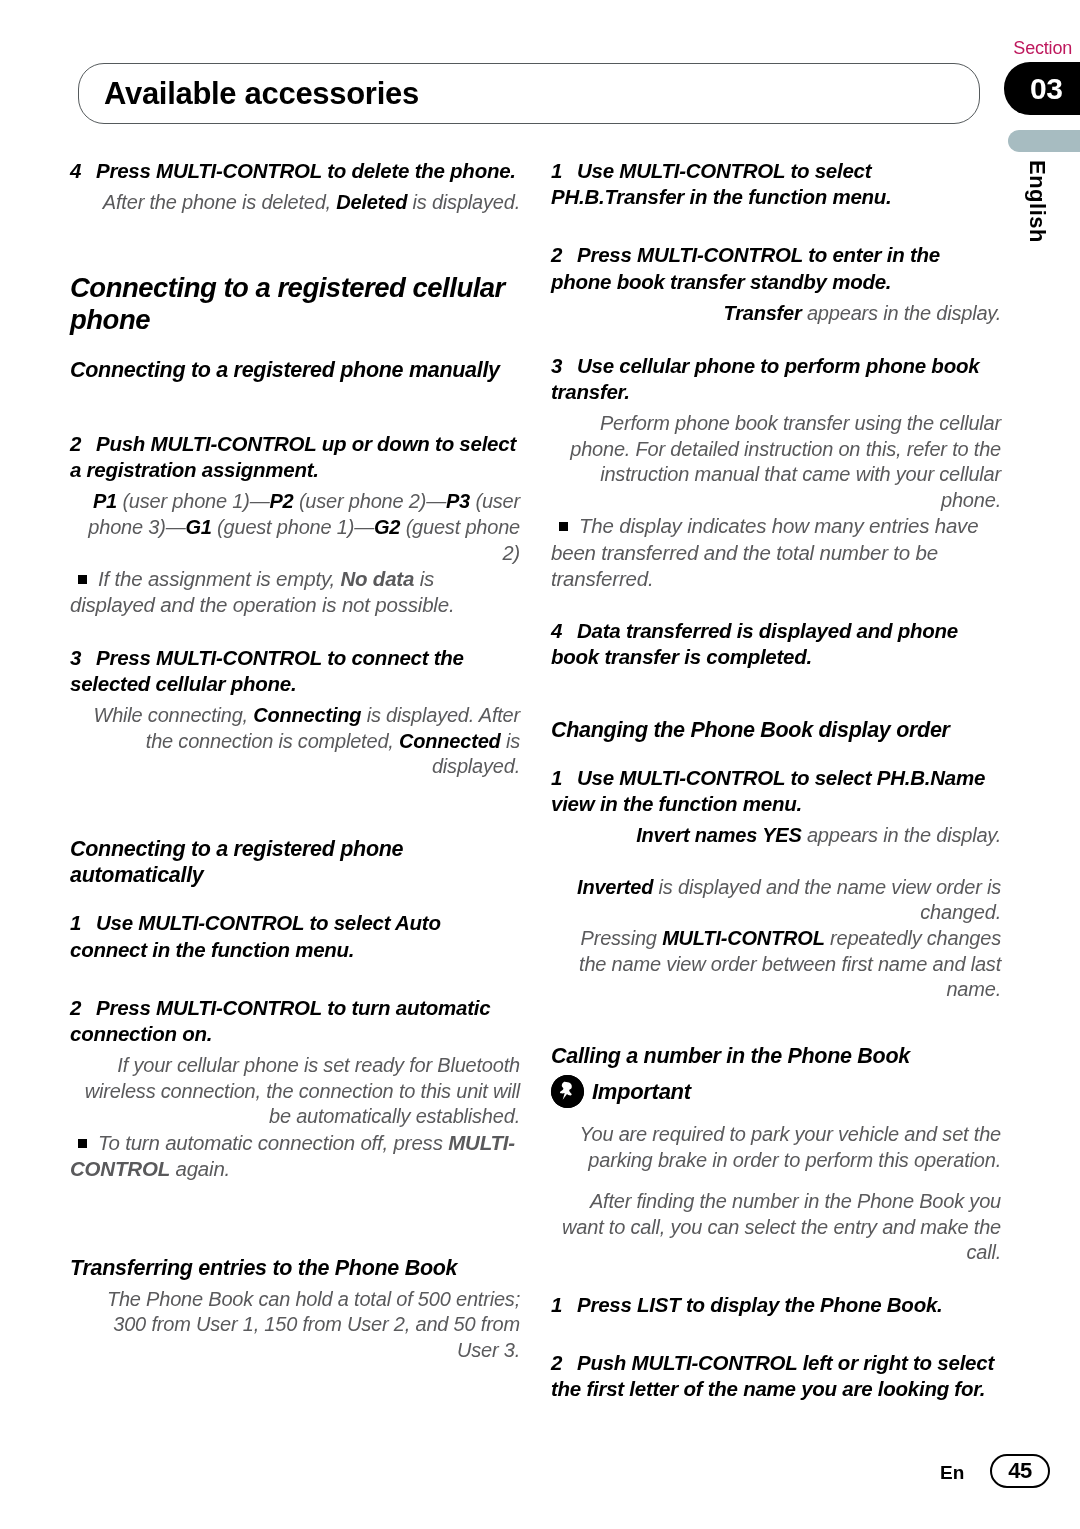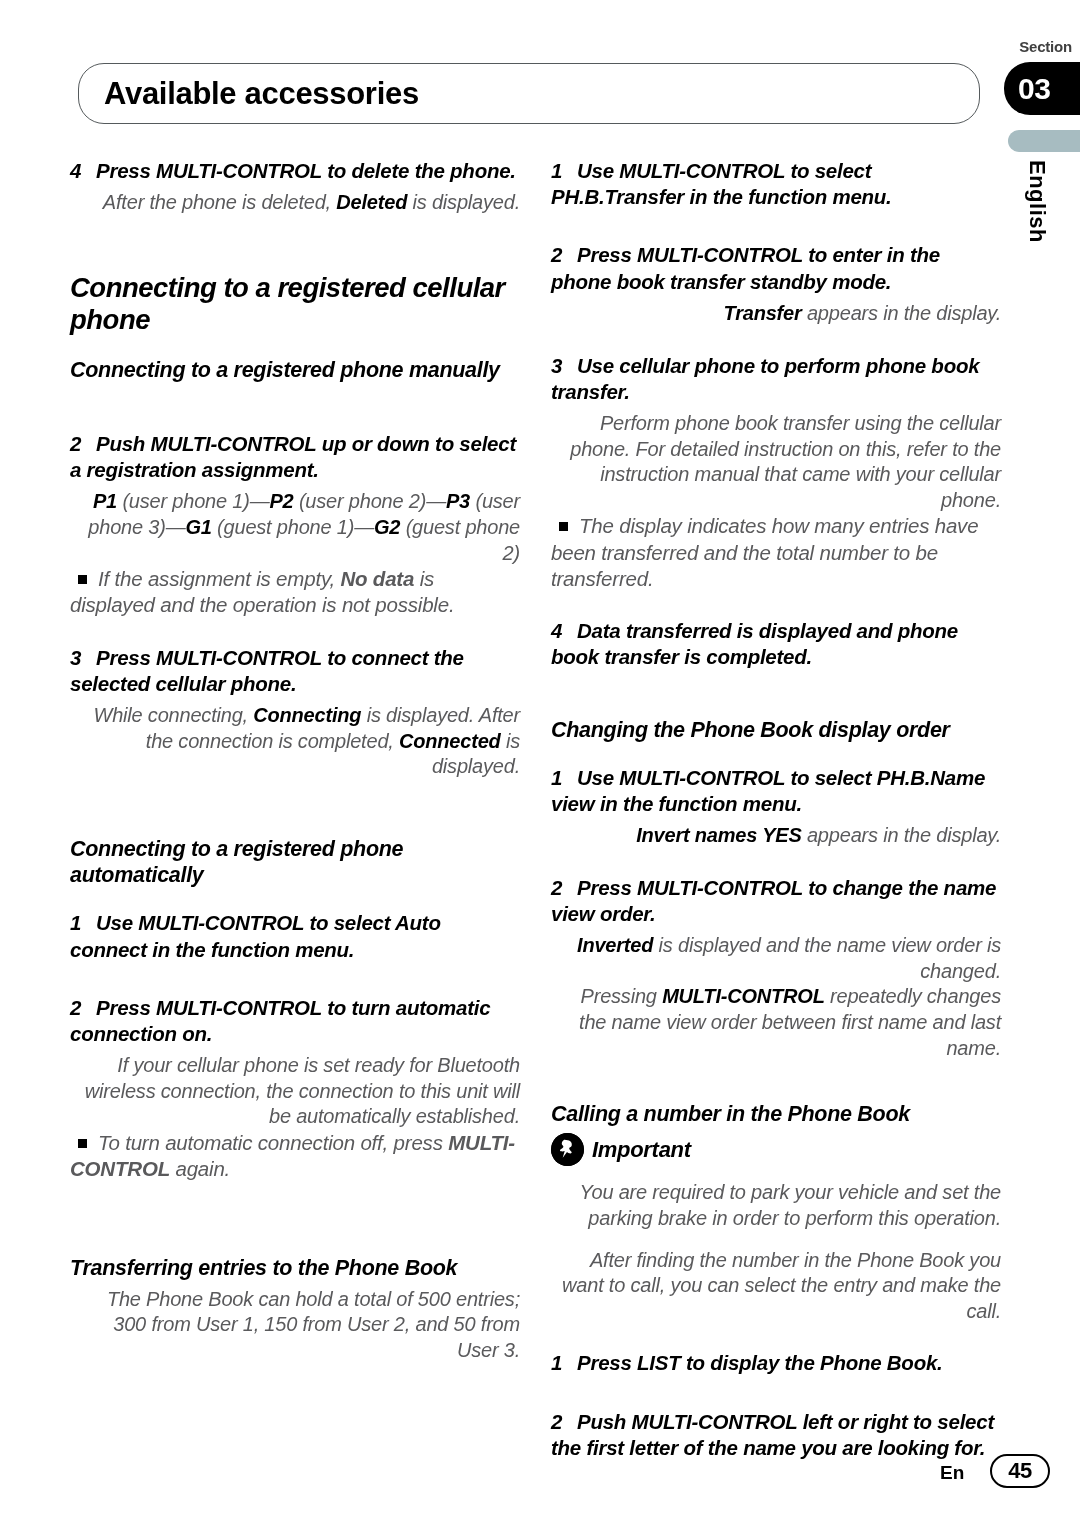--- a/index.html
+++ b/index.html
@@ -49,38 +49,38 @@
     color: #000;
     letter-spacing: -0.3px;
     white-space: nowrap;
   }
 
   
   .section-label {
     position: absolute;
     right: 8px;
     top: 38px;
-    font-size: 15px;
-    font-weight: bold;
-    color: #404040;
+    font-size: 18px;
+    font-weight: normal;
+    color: #be185d;
     letter-spacing: -0.2px;
   }
   .section-tab {
     position: absolute;
     left: 1004px;
     top: 62px;
     width: 76px;
     height: 53px;
     background: #000;
     border-top-left-radius: 26px;
     border-bottom-left-radius: 26px;
   }
   .section-tab-num {
     position: absolute;
-    left: 14px;
+    left: 26px;
     top: 50%;
     transform: translateY(-50%);
     color: #fff;
     font-size: 30px;
     font-weight: bold;
     letter-spacing: -0.5px;
   }
   .lang-bar {
     position: absolute;
     left: 1008px;
@@ -358,23 +358,20 @@
 
     <p class="step">
       <span class="num">1</span><span>Use MULTI-CONTROL to select PH.B.Name view in the function menu.</span>
     </p>
     <p class="body">
       <b>Invert names YES</b><span> appears in the display.</span>
     </p>
 
     <div class="gap-m"></div>
 
-    <p class="step">
-      <span class="num">2</span><span>Press MULTI-CONTROL to change the name view order.</span>
-    </p>
     <p class="body">
       <b>Inverted</b><span> is displayed and the name view order is changed.</span>
     </p>
     <p class="body">
       <span>Pressing </span><b>MULTI-CONTROL</b><span> repeatedly changes the name view order between first name and last name.</span>
     </p>
 
     <div class="gap-l"></div>
 
     <h2 class="sub">Calling a number in the Phone Book</h2>

